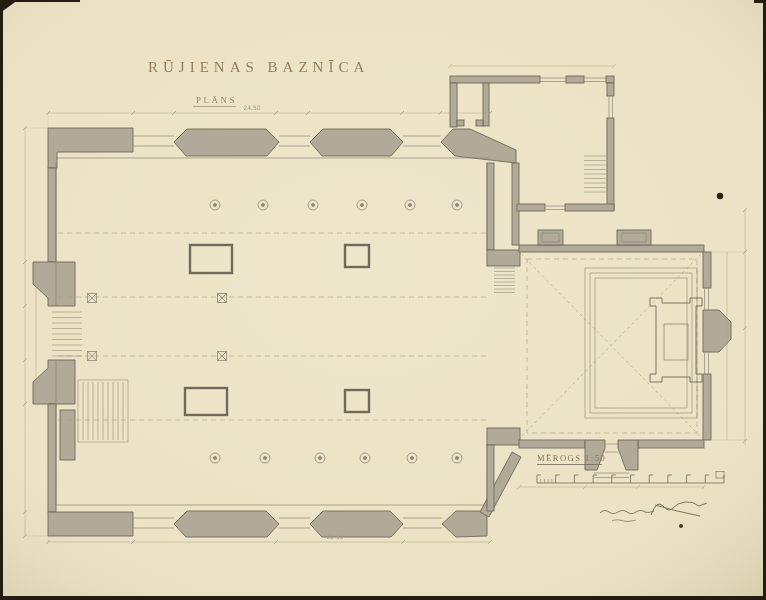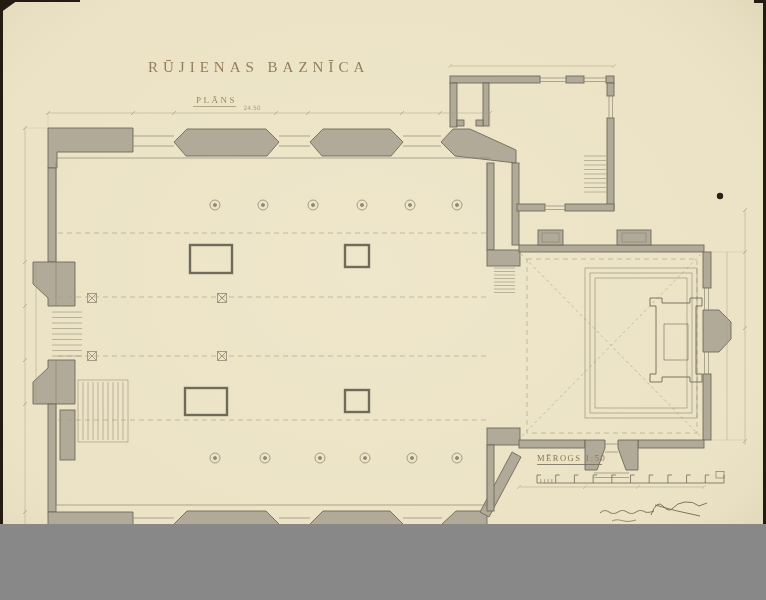--- a/index.html
+++ b/index.html
@@ -1,16 +1,16 @@
 <!DOCTYPE html>
 <html><head>
 <meta charset="utf-8">
 <style>
   html,body{margin:0;padding:0;background:#888;}
-  .sheet{position:relative;width:766px;height:524px;overflow:hidden;
+  .sheet{position:relative;width:766px;height:600px;overflow:hidden;
          font-family:"Liberation Serif", serif;}
   svg{display:block}
   text{user-select:none}
 </style>
 </head>
 <body>
 
 <div class="sheet">
 <svg width="766" height="600" viewBox="0 0 766 600">
 

